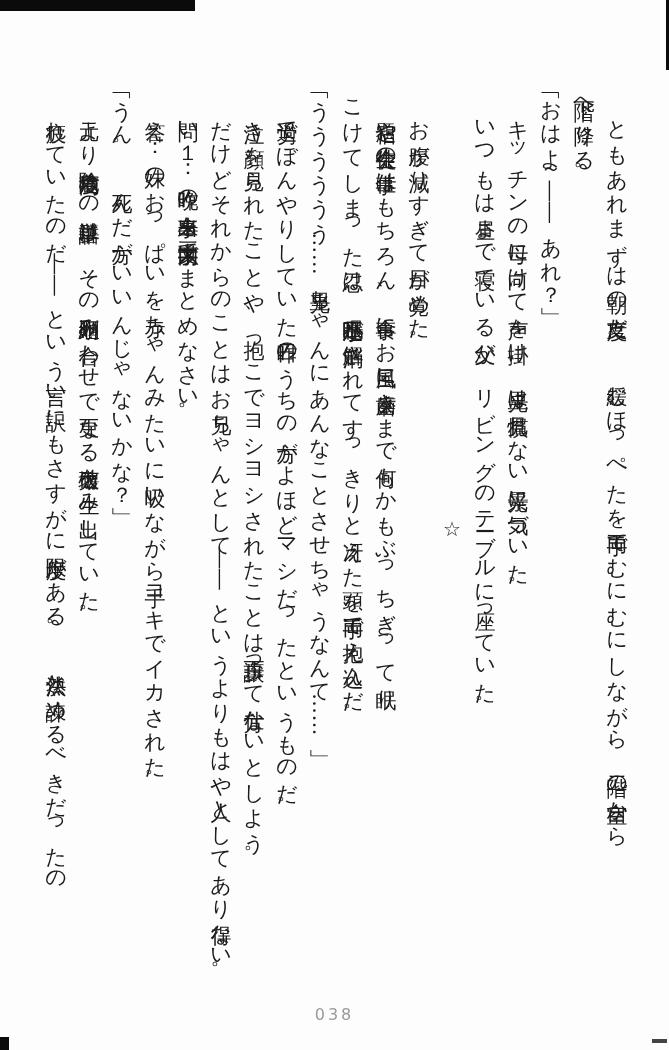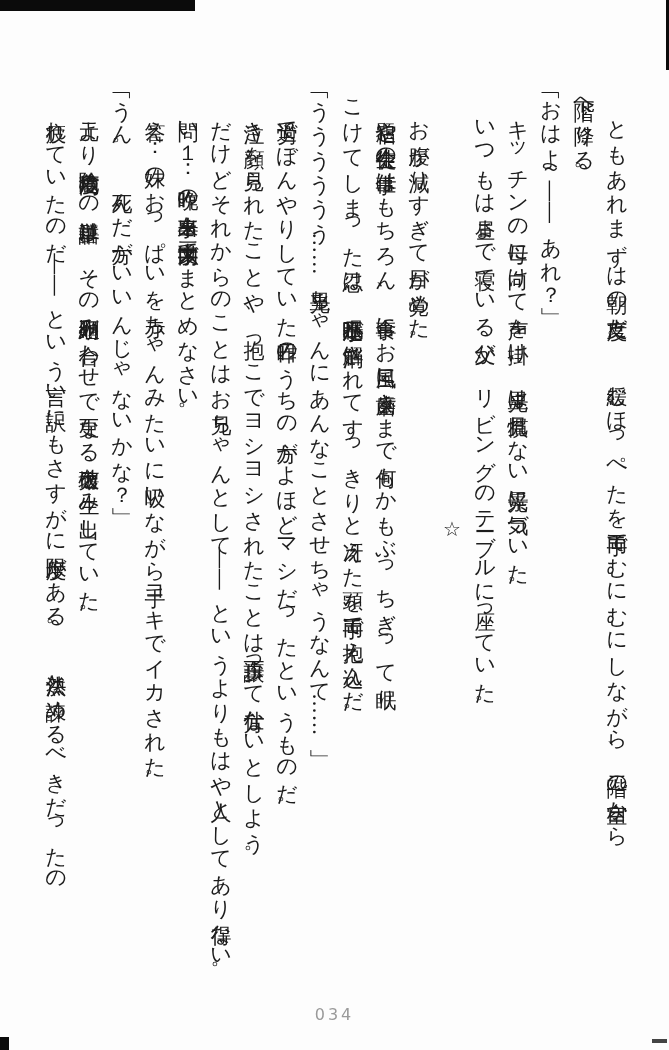--- a/index.html
+++ b/index.html
@@ -73,13 +73,13 @@
   <p class="text-col indent">過労でぼんやりしていた昨日のうちの方がよほどマシだったというものだ。</p>
   <p class="text-col indent">泣き顔を見られたことや、抱っこでヨシヨシされたことは百歩譲って仕方ないとしよう。</p>
   <p class="text-col indent">だけどそれからのことはお兄ちゃんとして――というよりもはや人としてあり得ない。</p>
   <p class="text-col indent">問い１：昨晩の出来事を三十文字以内でまとめなさい。</p>
   <p class="text-col indent">答え：妹のおっぱいを赤ちゃんみたいに吸いながら手コキでイカされた。</p>
   <p class="text-col">「うん。　死んだ方がいいんじゃないかな？」</p>
   <p class="text-col indent">元より危険度高めの単語群は、その順列組み合わせで更なる破壊力を生み出していた。</p>
   <p class="text-col indent">疲れていたのだ――という言い訳にもさすがに限度がある。　決然と諫めるべきだったの</p>
 </main>
 
-<div class="page-number">034</div>
+<div class="page-number">038</div>
 
 </body></html>

